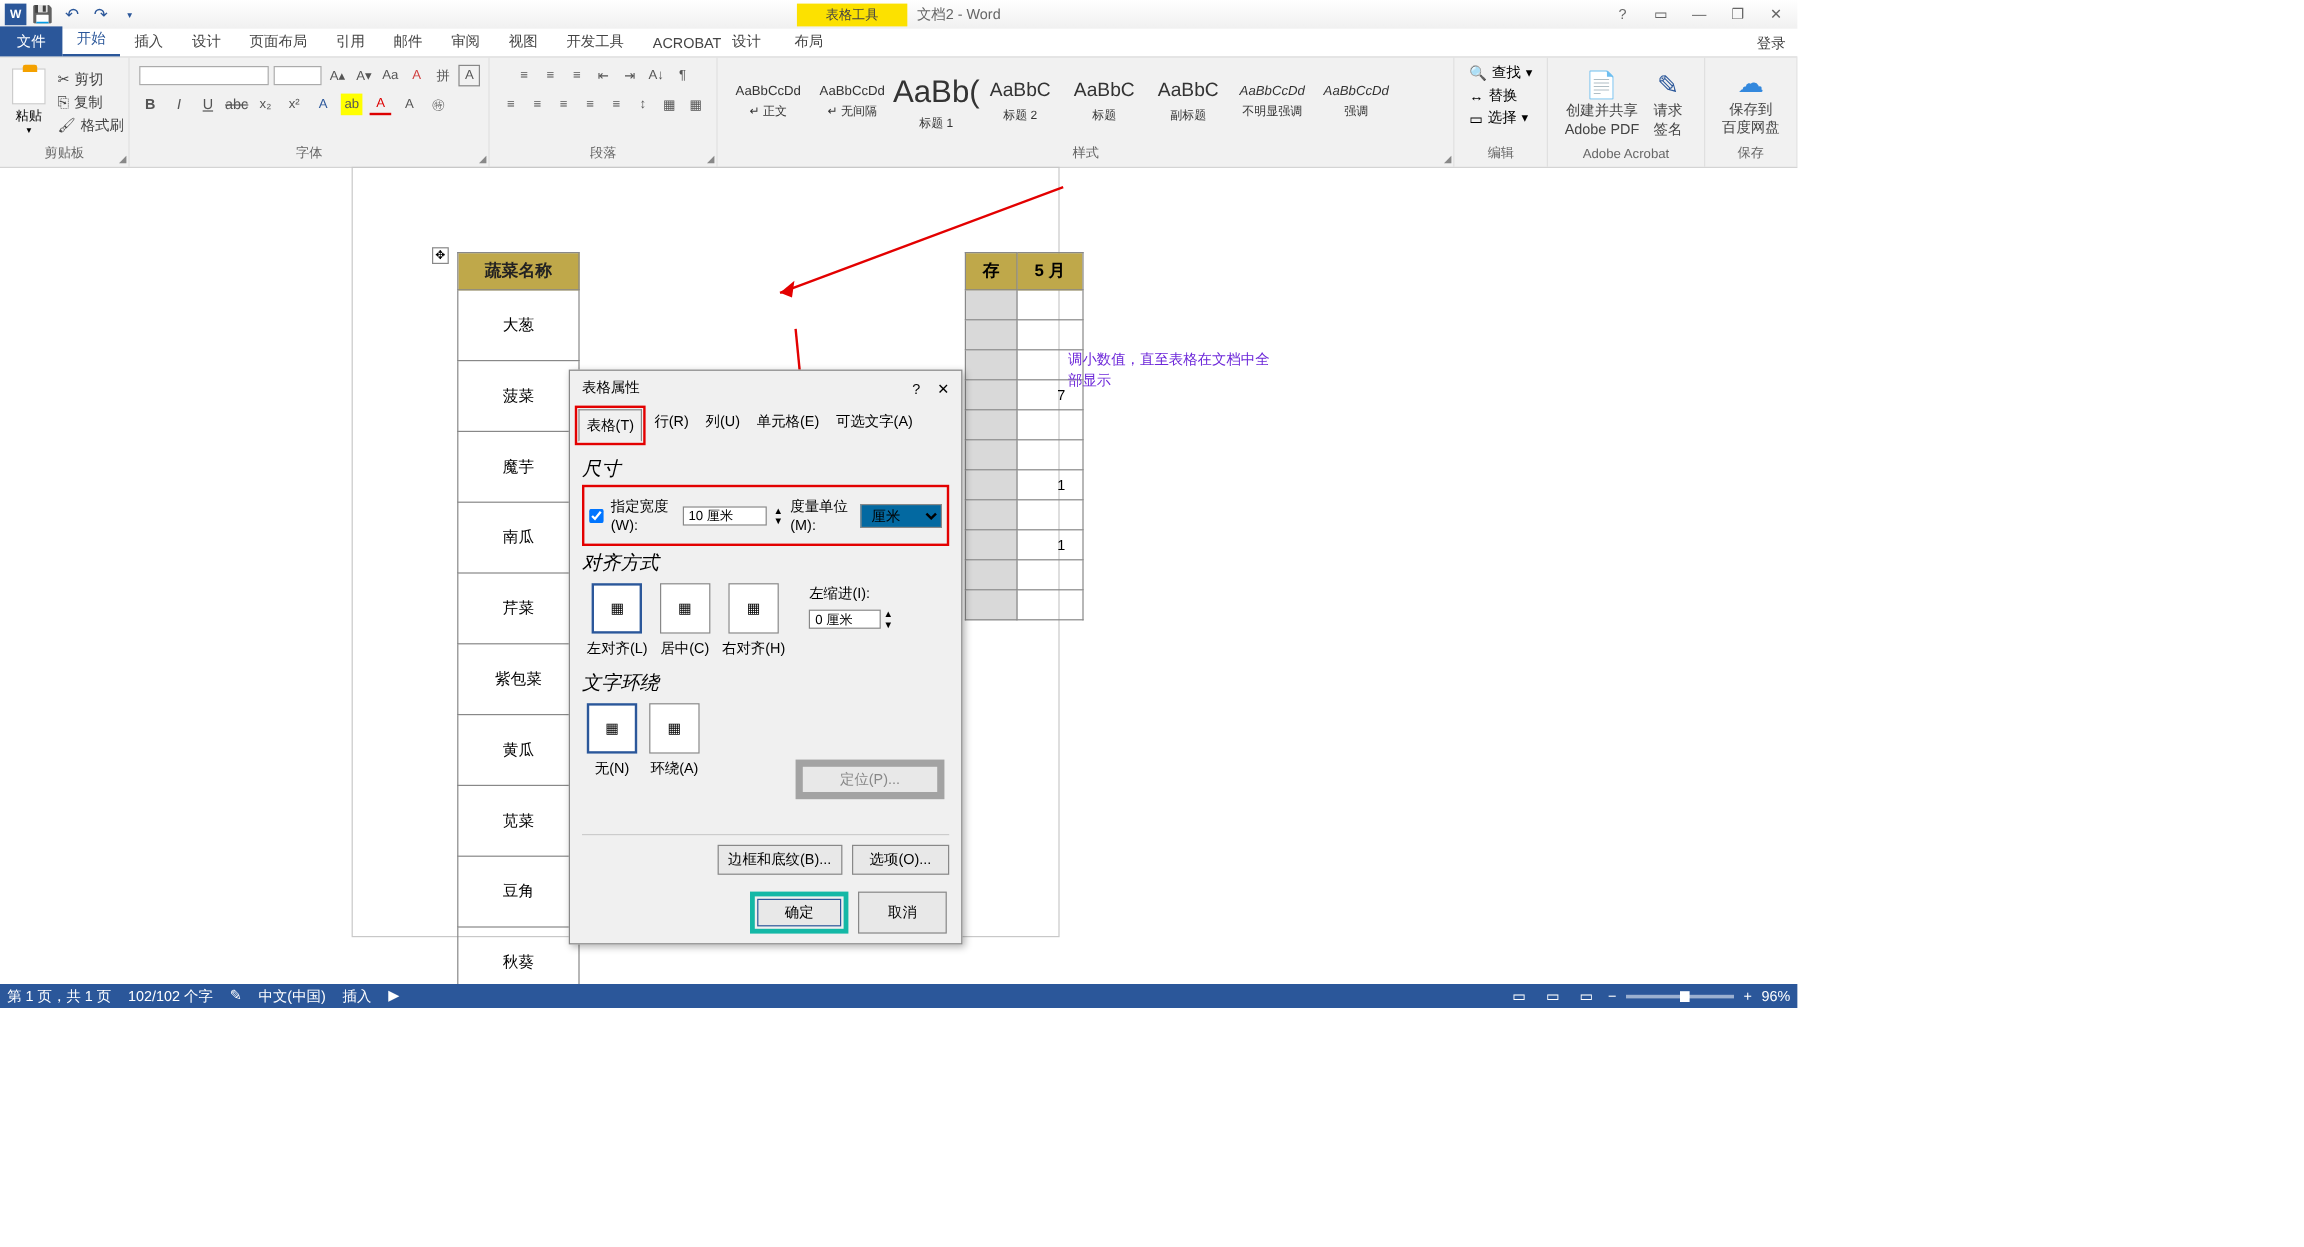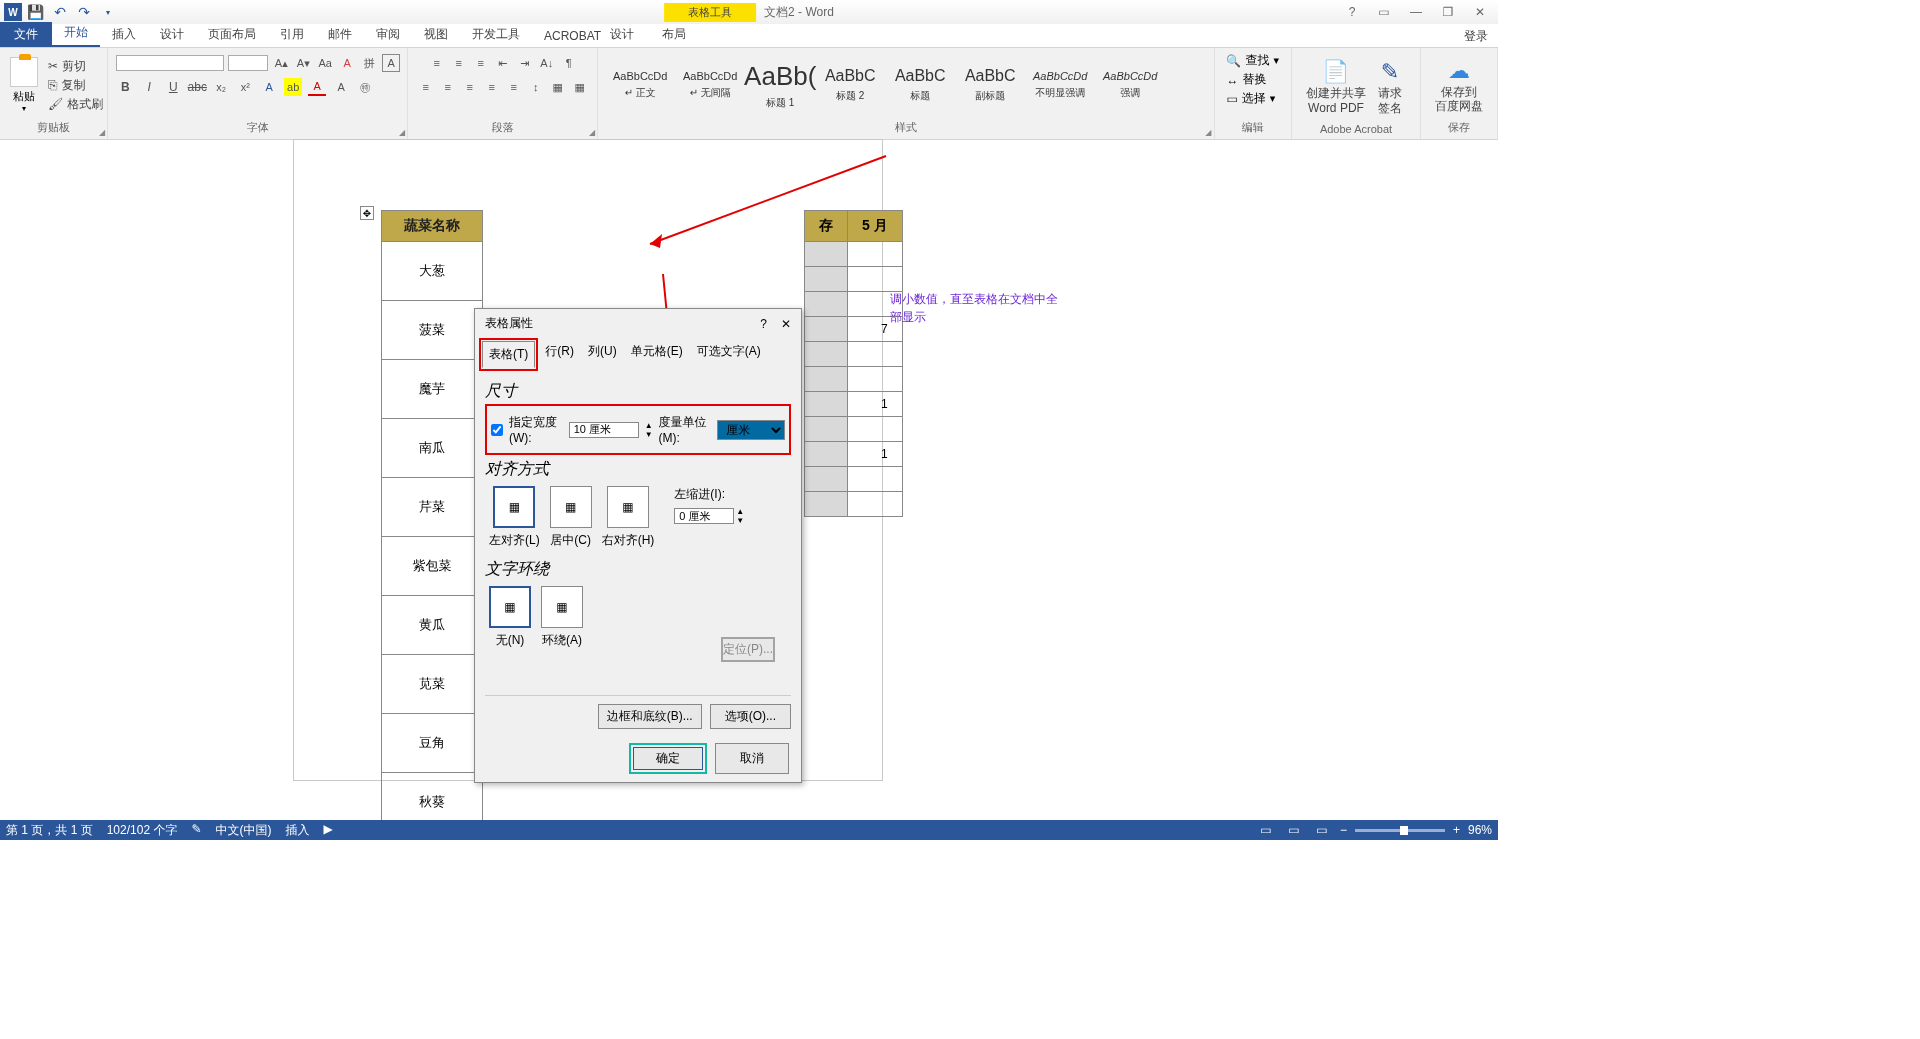--- a/index.html
+++ b/index.html
@@ -90,24 +90,24 @@
 .chk { width: 12px; height: 12px; }
 .spin-input { border: 1px solid #888; padding: 1px 4px; width: 70px; font-size: 11px; }
 .unit-label { font-size: 12px; }
 .unit-combo { border: 1px solid #888; padding: 1px 4px; width: 86px; background: #0369a1; }
 .align-row { display: flex; gap: 10px; padding: 6px 4px; align-items: flex-start; }
 .align-opt { display: flex; flex-direction: column; align-items: center; gap: 4px; }
 .align-box { width: 42px; height: 42px; border: 1px solid #888; display: flex; align-items: center; justify-content: center; background: #fff; }
 .align-box.sel { border: 2px solid #2b579a; }
 .indent-col { display: flex; flex-direction: column; gap: 4px; font-size: 12px; margin-left: 10px; }
 .wrap-row { display: flex; gap: 10px; padding: 6px 4px; }
-.pos-btn { position: absolute; right: 26px; bottom: 120px; padding: 2px 0; border: 2px solid #a3a3a3; background: #e8e8e8; color: #888; }
+.pos-btn { position: absolute; right: 14px; bottom: 120px; padding: 2px 31px; border: 6px solid #a3a3a3; background: #e8e8e8; color: #888; }
 .bottom-btns { display: flex; justify-content: flex-end; gap: 8px; padding: 8px 12px; }
 .bottom-btns .btn { padding: 3px 24px; border: 1px solid #888; background: #e8e8e8; }
-.ok-hl { border: 2px solid #14b8a6; padding: 2px; }
+.ok-hl { border: 4px solid #14b8a6; padding: 2px; }
 .ok-inner { border: 1px solid #2b579a; padding: 2px 22px; background: #e8e8e8; }
 
 
 .annotation { position: absolute; left: 890px; top: 150px; color: #6d28d9; font-size: 18px; line-height: 1.5; }
 .arrow-line { stroke: #e30000; stroke-width: 2; fill: none; }
 .arrow-head { fill: #e30000; }
 
 
 .statusbar { position: absolute; bottom: 0; left: 0; right: 0; height: 20px; background: #2b579a; color: #fff; display: flex; align-items: center; font-size: 11px; padding: 0 6px; justify-content: space-between; }
 .status-left { display: flex; gap: 14px; }
@@ -306,21 +306,21 @@
         </div>
       <div class="edit-item"><span>▭</span><span>选择</span> ▾</div>
     </div>
     <div class="rgroup-label">编辑</div>
   </div>
 
   <div class="rgroup big-btn-group">
     <div class="rgroup-content" style="flex-direction:row;gap:8px">
       <div style="display:flex;flex-direction:column;align-items:center">
         <div class="big-btn-icon" style="color:#d00">📄</div>
-        <div class="big-btn-label"><span>创建并共享</span><br><span>Word PDF</span></div>
+        <div class="big-btn-label"><span>创建并共享</span><br><span>Adobe PDF</span></div>
       </div>
       <div style="display:flex;flex-direction:column;align-items:center">
         <div class="big-btn-icon" style="color:#2b579a">✎</div>
         <div class="big-btn-label"><span>请求</span><br><span>签名</span></div>
       </div>
     </div>
     <div class="rgroup-label">Adobe Acrobat</div>
   </div>
 
   <div class="rgroup big-btn-group">

